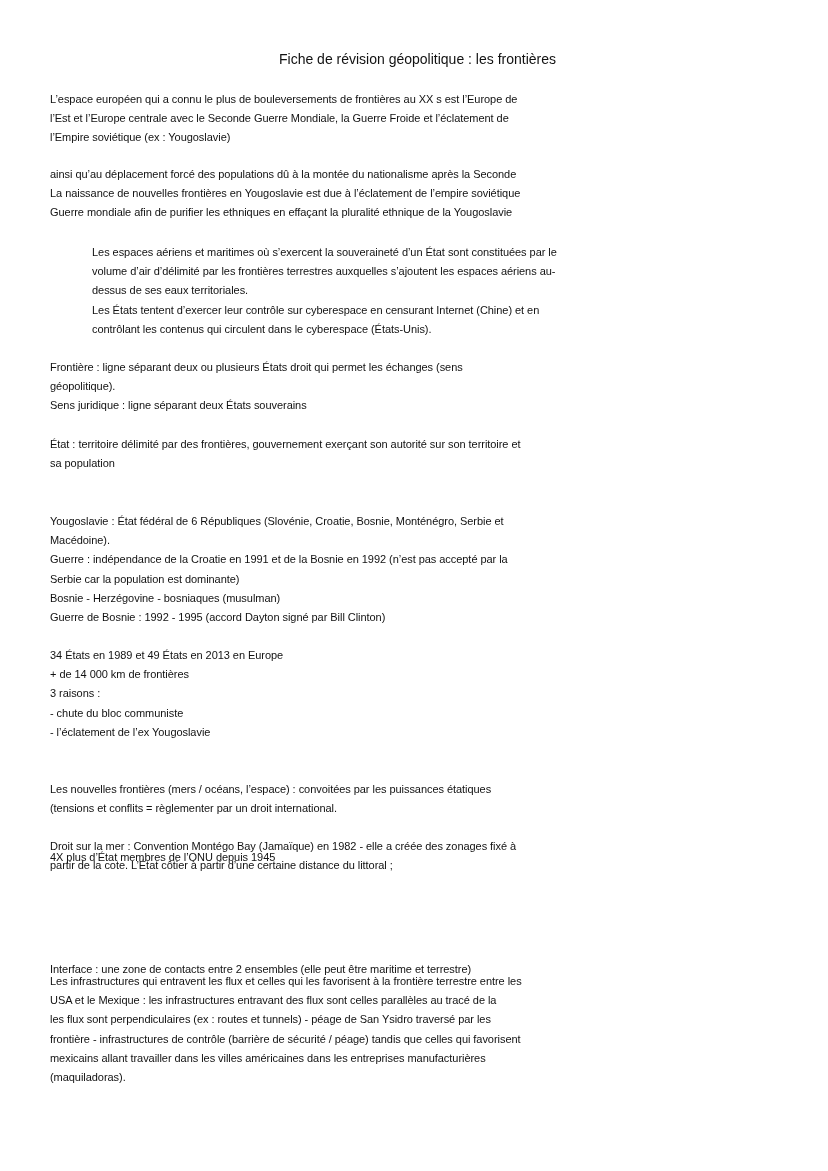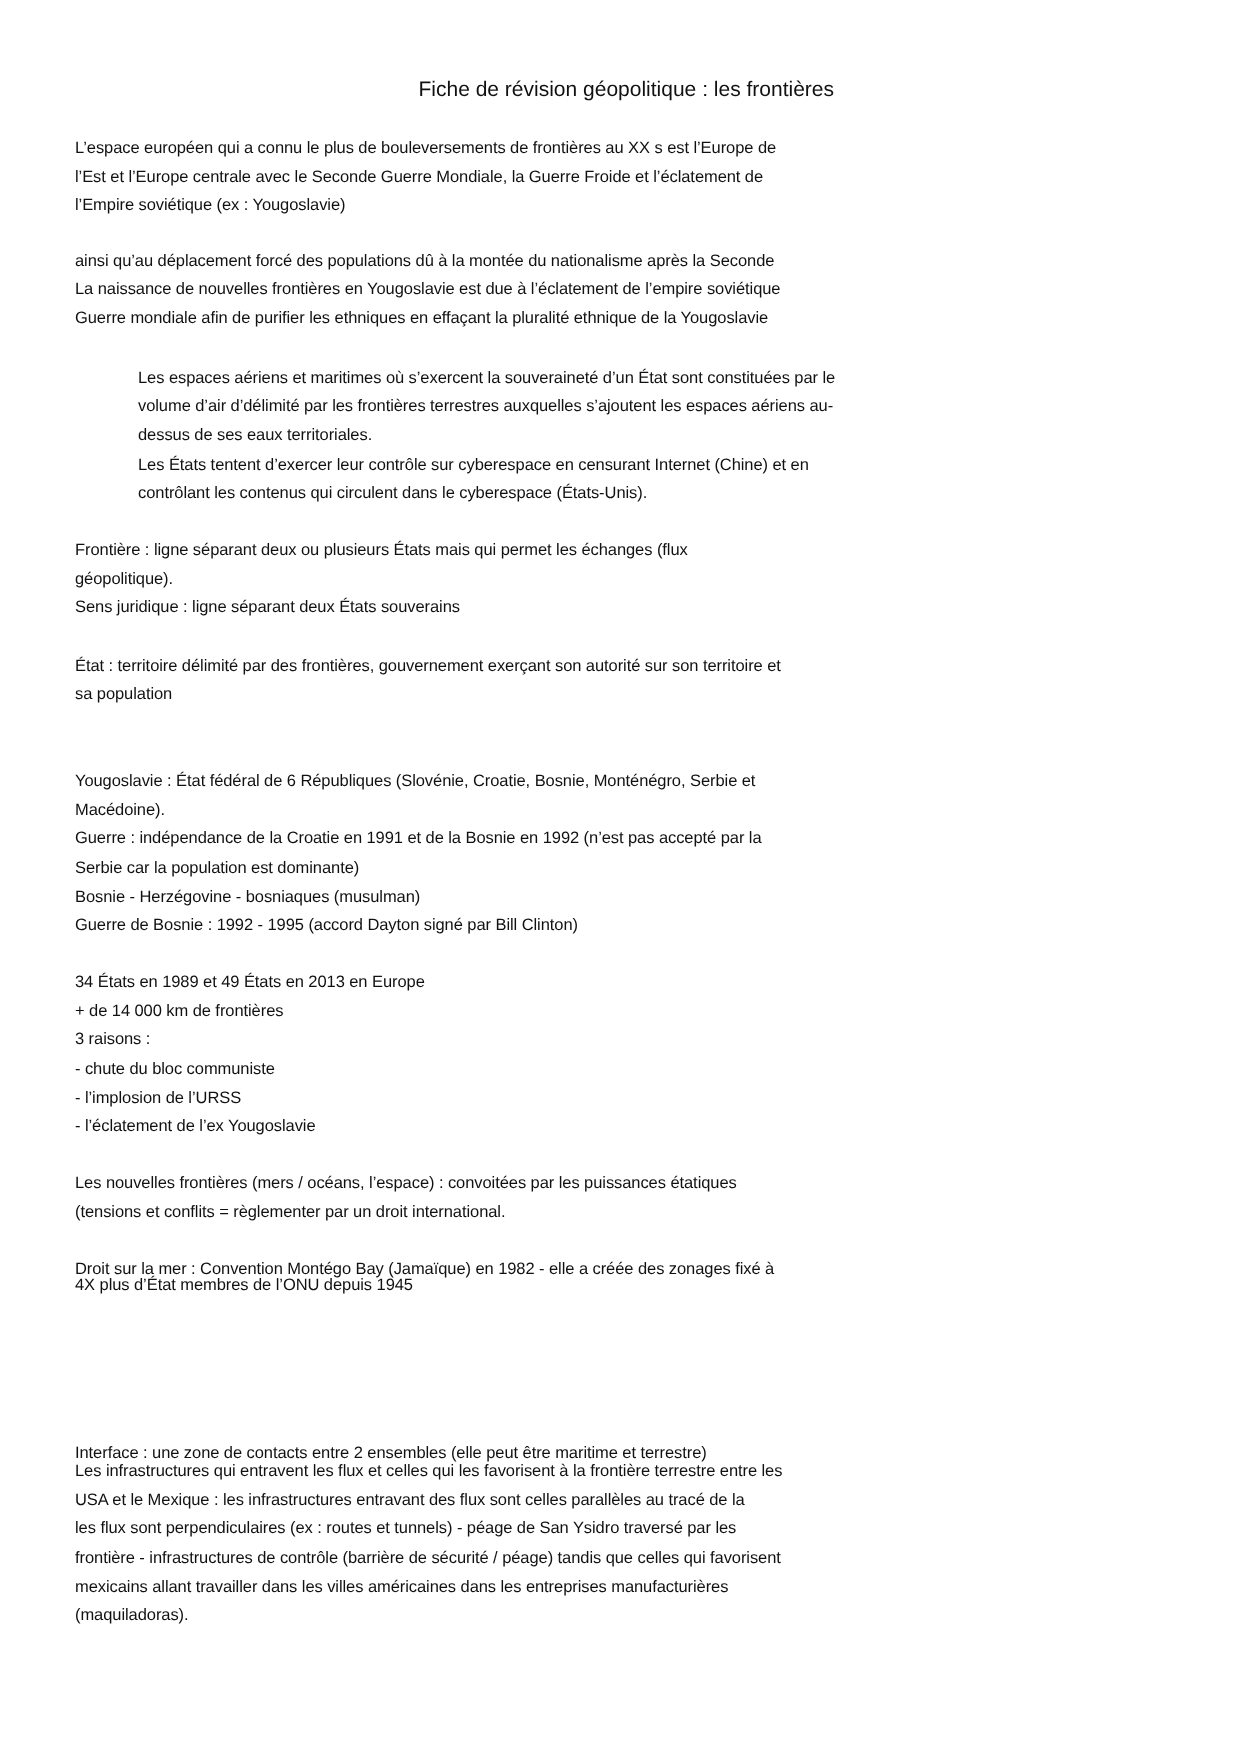--- a/index.html
+++ b/index.html
@@ -61,50 +61,50 @@
         <span class="line">Guerre mondiale afin de purifier les ethniques en effaçant la pluralité ethnique de la Yougoslavie</span>
       </div>
       <div class="para" style="top: 243px; margin-left: 42px;">
         <span class="line">Les espaces aériens et maritimes où s’exercent la souveraineté d’un État sont constituées par le</span>
         <span class="line">volume d’air d’délimité par les frontières terrestres auxquelles s’ajoutent les espaces aériens au-</span>
         <span class="line">dessus de ses eaux territoriales.</span>
         <span class="line">Les États tentent d’exercer leur contrôle sur cyberespace en censurant Internet (Chine) et en</span>
         <span class="line">contrôlant les contenus qui circulent dans le cyberespace (États-Unis).</span>
       </div>
       <div class="para" style="top: 358px;">
-        <span class="line">Frontière : ligne séparant deux ou plusieurs États mais qui permet les échanges (flux</span>
+        <span class="line">Frontière : ligne séparant deux ou plusieurs États droit qui permet les échanges (sens</span>
         <span class="line">géopolitique).</span>
         <span class="line">Sens juridique : ligne séparant deux États souverains</span>
       </div>
       <div class="para" style="top: 435px;">
         <span class="line">État : territoire délimité par des frontières, gouvernement exerçant son autorité sur son territoire et</span>
         <span class="line">sa population</span>
       </div>
       <div class="para" style="top: 512px;">
         <span class="line">Yougoslavie : État fédéral de 6 Républiques (Slovénie, Croatie, Bosnie, Monténégro, Serbie et</span>
         <span class="line">Macédoine).</span>
         <span class="line">Guerre : indépendance de la Croatie en 1991 et de la Bosnie en 1992 (n’est pas accepté par la</span>
         <span class="line">Serbie car la population est dominante)</span>
         <span class="line">Bosnie - Herzégovine -  bosniaques (musulman)</span>
         <span class="line">Guerre de Bosnie : 1992 - 1995 (accord Dayton signé par Bill Clinton)</span>
       </div>
       <div class="para" style="top: 646px;">
         <span class="line">34 États en 1989 et 49 États en 2013 en Europe</span>
         <span class="line">+ de 14 000 km de frontières</span>
         <span class="line">3 raisons :</span>
         <span class="line">- chute du bloc communiste</span>
-        <span class="line">- l’implosion de l’URSS</span>
         <span class="line">- l’éclatement de l’ex Yougoslavie</span>
       </div>
       <div class="para" style="top: 780px;">
         <span class="line">Les nouvelles frontières (mers / océans, l’espace) : convoitées par les puissances étatiques</span>
         <span class="line">(tensions et conflits = règlementer par un droit international.</span>
       </div>
       <div class="para" style="top: 837px;">
         <span class="line">Droit sur la mer : Convention Montégo Bay (Jamaïque) en 1982 - elle a créée des zonages fixé à</span>
+        <span class="line">partir de la cote. L’État côtier à partir d’une certaine distance du littoral ;</span>
       </div>
       <div class="para" style="top: 848px;">
         <span class="line">4X plus d’État membres de l’ONU depuis 1945</span>
       </div>
       <div class="para" style="top: 960px;">
         <span class="line">Interface : une zone de contacts entre 2 ensembles (elle peut être maritime et terrestre)</span>
       </div>
       <div class="para" style="top: 972px;">
         <span class="line">Les infrastructures qui entravent les flux et celles qui les favorisent à la frontière terrestre entre les</span>
         <span class="line">USA et le Mexique : les infrastructures entravant des flux sont celles parallèles au tracé de la</span>

